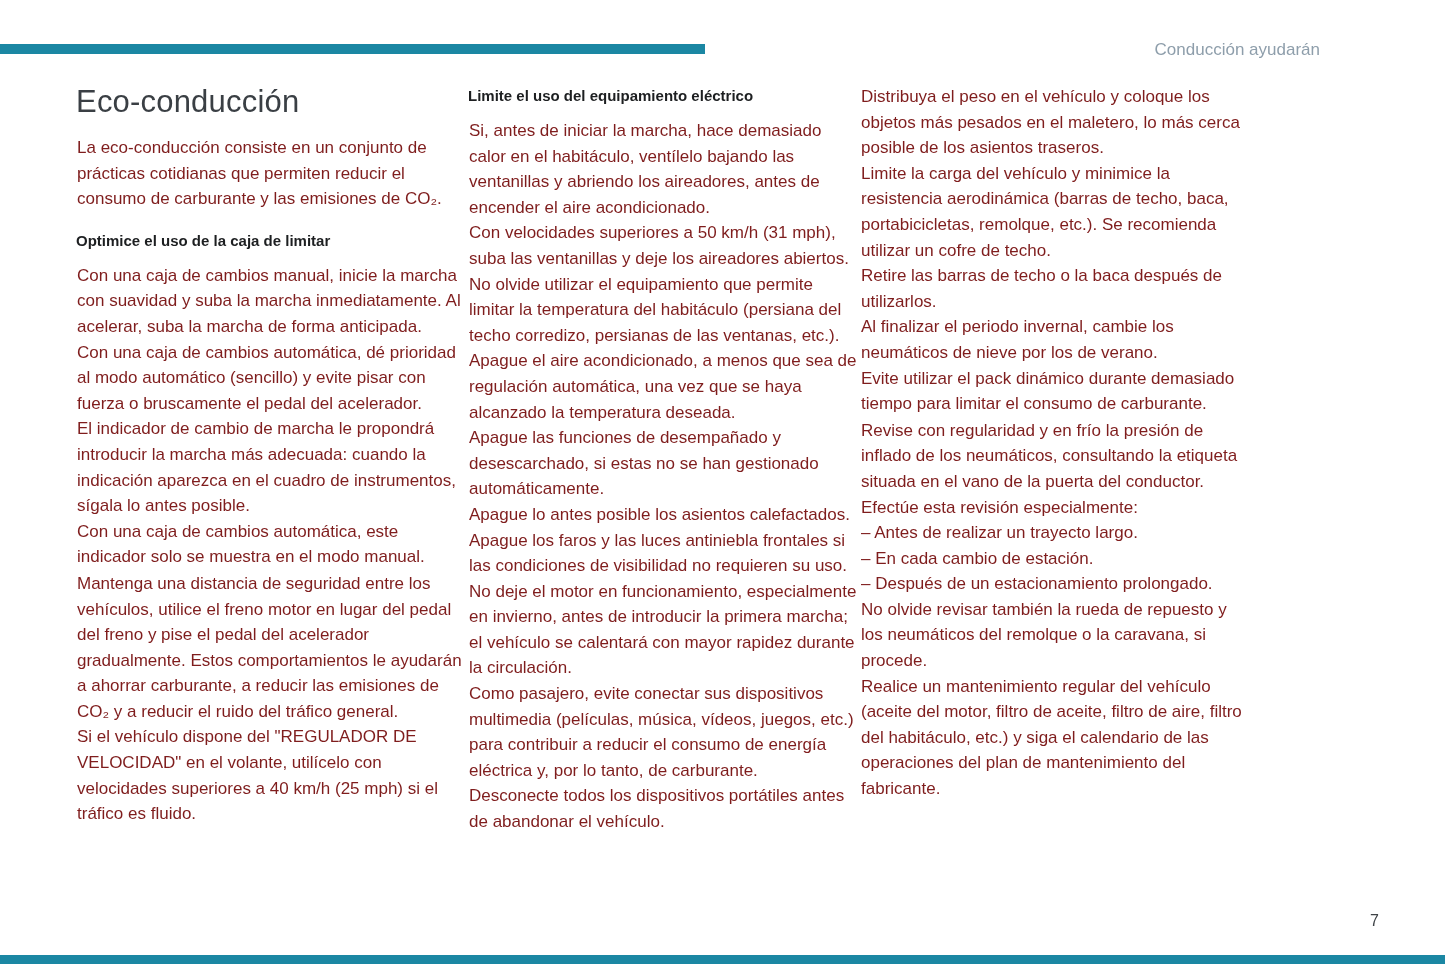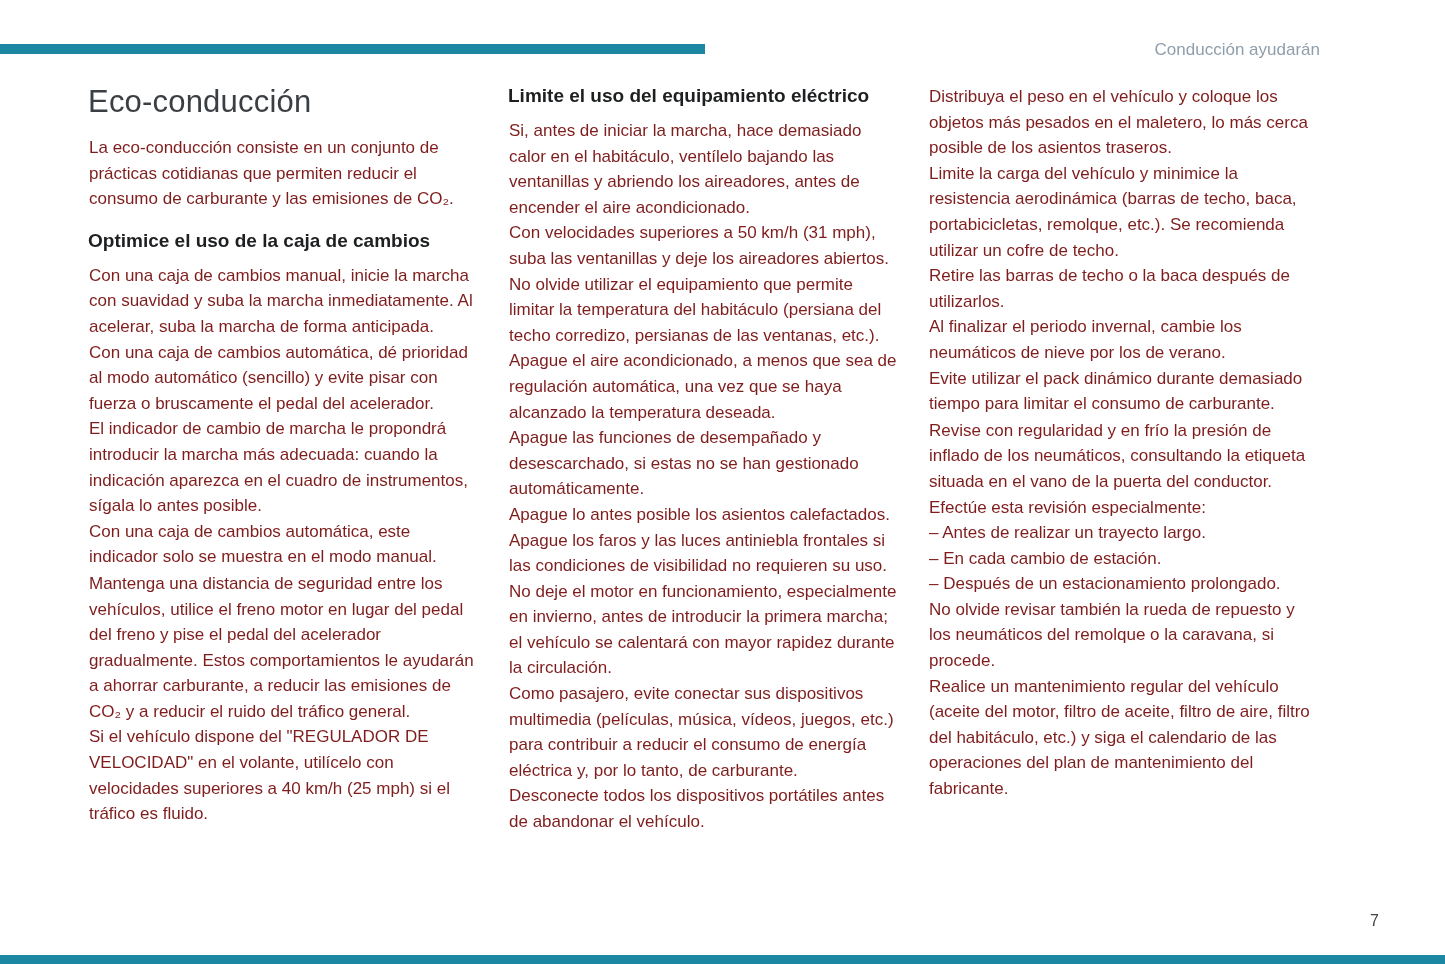--- a/index.html
+++ b/index.html
@@ -17,35 +17,34 @@
     position: absolute; left: 0; top: 44px;
     width: 705px; height: 10px;
     background: var(--accent, #1b87a3);
   }
   .header-text {
     position: absolute; top: 40px; right: 125px;
     font-size: 17px; color: var(--header_gray, #8e9eab);
   }
 
   .content {
-    position: absolute; left: 88px; top: 84px;
+    position: absolute; left: 76px; top: 84px;
     display: grid;
     grid-template-columns: 392px 392px 392px;
-    column-gap: 28px;
   }
   .col { min-width: 0; }
   .col > :first-child { margin-top: 0; }
 
   .title {
     font-size: 31px; font-weight: 400; color: #3a3f44;
     letter-spacing: 0.2px;
     margin: 0 0 15px 0;
   }
   .heading {
-    font-size: 19px; font-weight: 700; color: #1d1f21;
+    font-size: 15px; font-weight: 700; color: #1d1f21;
     margin: 17px 0 10px 0;
     line-height: 24px;
   }
   .para {
     font-size: 17px; line-height: 25.6px;
     color: #7f1d1d;
     white-space: pre-line;
     margin: 1px;
   }
 
@@ -66,21 +65,21 @@
 
   <div class="top-bar"></div>
 
   <div class="header-text">Conducción ayudarán</div>
 
   <div class="content">
 
     <div class="col">
       <h1 class="title">Eco-conducción</h1>
       <p class="para">La eco-conducción consiste en un conjunto de prácticas cotidianas que permiten reducir el consumo de carburante y las emisiones de CO₂.</p>
-      <h2 class="heading">Optimice el uso de la caja de cambios</h2>
+      <h2 class="heading">Optimice el uso de la caja de limitar</h2>
       <p class="para">Con una caja de cambios manual, inicie la marcha con suavidad y suba la marcha inmediatamente. Al acelerar, suba la marcha de forma anticipada.
 Con una caja de cambios automática, dé prioridad al modo automático (sencillo) y evite pisar con fuerza o bruscamente el pedal del acelerador.
 El indicador de cambio de marcha le propondrá introducir la marcha más adecuada: cuando la indicación aparezca en el cuadro de instrumentos, sígala lo antes posible.
 Con una caja de cambios automática, este indicador solo se muestra en el modo manual.</p>
       <p class="para">Mantenga una distancia de seguridad entre los vehículos, utilice el freno motor en lugar del pedal del freno y pise el pedal del acelerador gradualmente. Estos comportamientos le ayudarán a ahorrar carburante, a reducir las emisiones de CO₂ y a reducir el ruido del tráfico general.
 Si el vehículo dispone del "REGULADOR DE VELOCIDAD" en el volante, utilícelo con velocidades superiores a 40 km/h (25 mph) si el tráfico es fluido.</p>
     </div>
 
     <div class="col">
       <h2 class="heading">Limite el uso del equipamiento eléctrico</h2>

